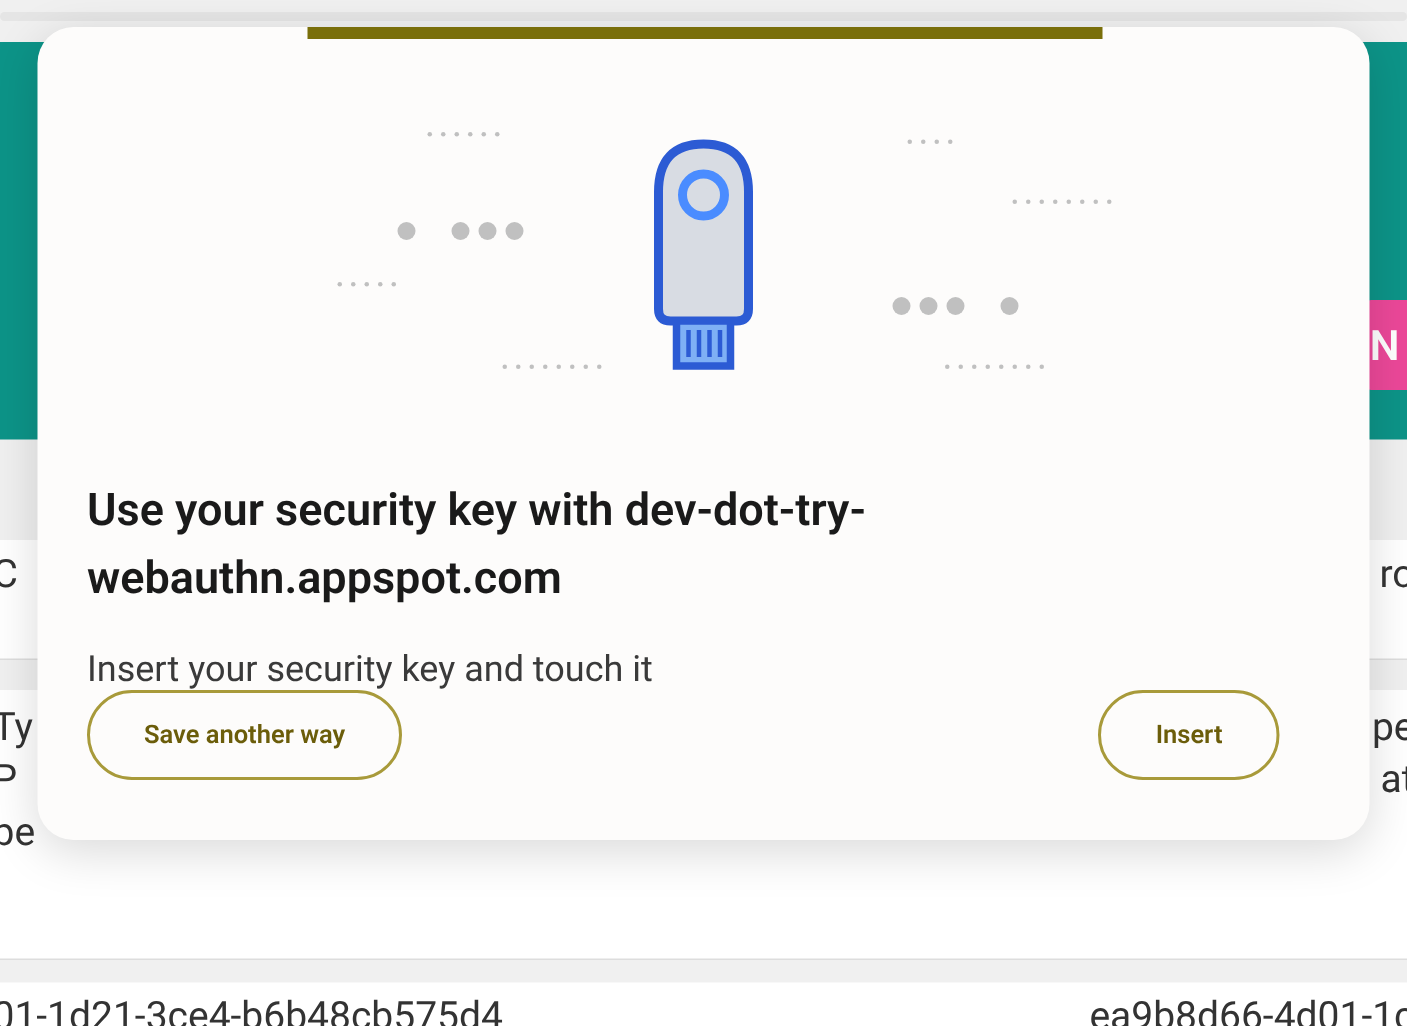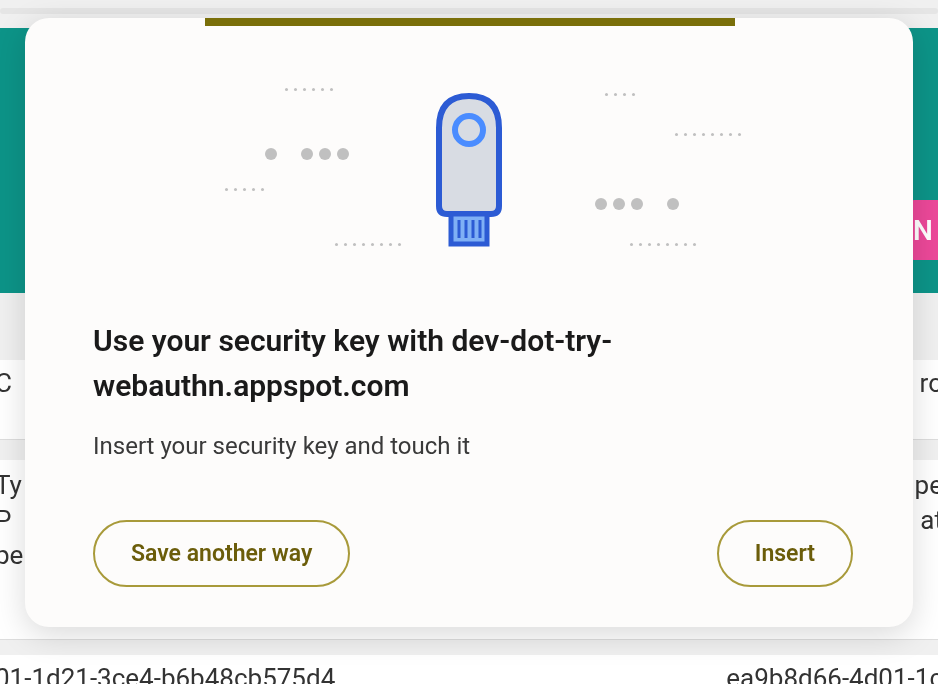--- a/index.html
+++ b/index.html
@@ -132,46 +132,45 @@
       background: #c0c0c0;
       border-radius: 50%;
     }
     .dot-large {
       width: 12px;
       height: 12px;
       background: #c0c0c0;
       border-radius: 50%;
     }
     .modal-content {
-      padding: 30px 60px 40px 68px;
+      padding: 30px 60px 40px 33px;
     }
     .modal-title {
       font-size: 30px;
       font-weight: 600;
       color: #1a1a1a;
       line-height: 1.5;
       margin-bottom: 24px;
     }
     .modal-description {
       font-size: 24px;
       color: #3a3a3a;
-      margin-bottom: 60px;
     }
     .modal-buttons {
       display: flex;
       justify-content: space-between;
       align-items: center;
     }
     .btn {
       padding: 18px 36px;
       border-radius: 36px;
       border: 2px solid #a89a3a;
       background: transparent;
       color: #6b5d0a;
-      font-size: 23px;
+      font-size: 17px;
       font-weight: 600;
       cursor: pointer;
       font-family: inherit;
     }
   </style>
 </head>
 <body>
 
 <div class="background-layer">
   <div class="top-border-bar"></div>

